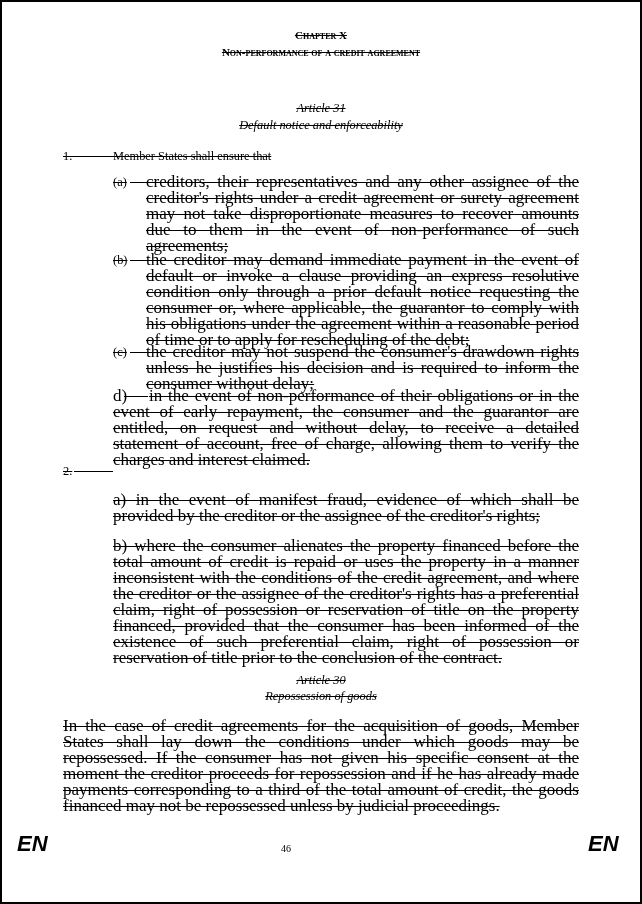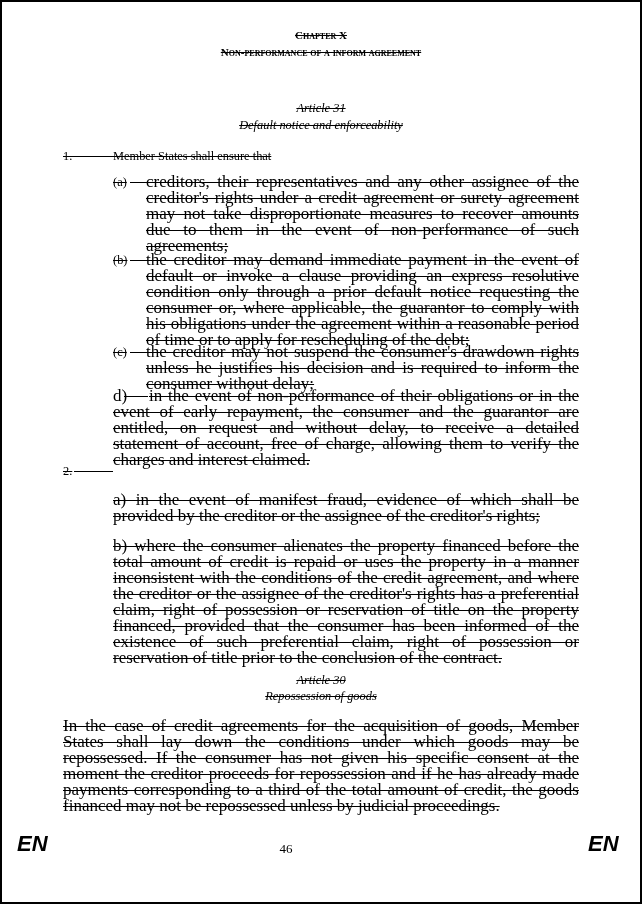--- a/index.html
+++ b/index.html
@@ -8,29 +8,29 @@
   .s { text-decoration:line-through; text-decoration-thickness:1px; }
   .abs { position:absolute; }
   .center { position:absolute; left:0; width:638px; text-align:center; }
   .chap { font-weight:bold; font-variant:small-caps; font-size:11px; line-height:17px; }
   .art { font-style:italic; font-size:12.4px; line-height:17px; }
   .body { font-size:17px; line-height:16px; text-align:justify; text-align-last:left; }
   .para { position:absolute; }
   .label { position:absolute; font-size:12.4px; line-height:16px; }
   .lead-line { position:absolute; height:1px; background:#000; }
   .en { position:absolute; font-family:"Liberation Sans","DejaVu Sans",sans-serif; font-weight:bold; font-size:22px; line-height:24px;font-style:italic; }
-  .pageno { position:absolute; left:0; width:568px; text-align:center; font-size:13px; line-height:16px; }
+  .pageno { position:absolute; left:0; width:568px; text-align:center; font-size:10px; line-height:16px; }
 </style>
 </head>
 <body>
 
 <div class="page">
 
   <div class="center chap s" style="top:25px;">Chapter X</div>
-  <div class="center chap s" style="top:42px;">Non-performance of a inform agreement</div>
+  <div class="center chap s" style="top:42px;">Non-performance of a credit agreement</div>
 
   <div class="center art s" style="top:98px;">Article 31</div>
   <div class="center art s" style="top:115px;">Default notice and enforceability</div>
 
   <div class="label s" style="left:61px; top:146px;">1.</div>
   <div class="lead-line" style="left:70px; top:154px; width:41px;"></div>
   <div class="label s" style="left:111px; top:146px;text-align:center;">Member States shall ensure that</div>
 
   <div class="label s" style="left:111px; top:172px;">(a)</div>
   <div class="lead-line" style="left:128px; top:180px; width:16px;"></div>

